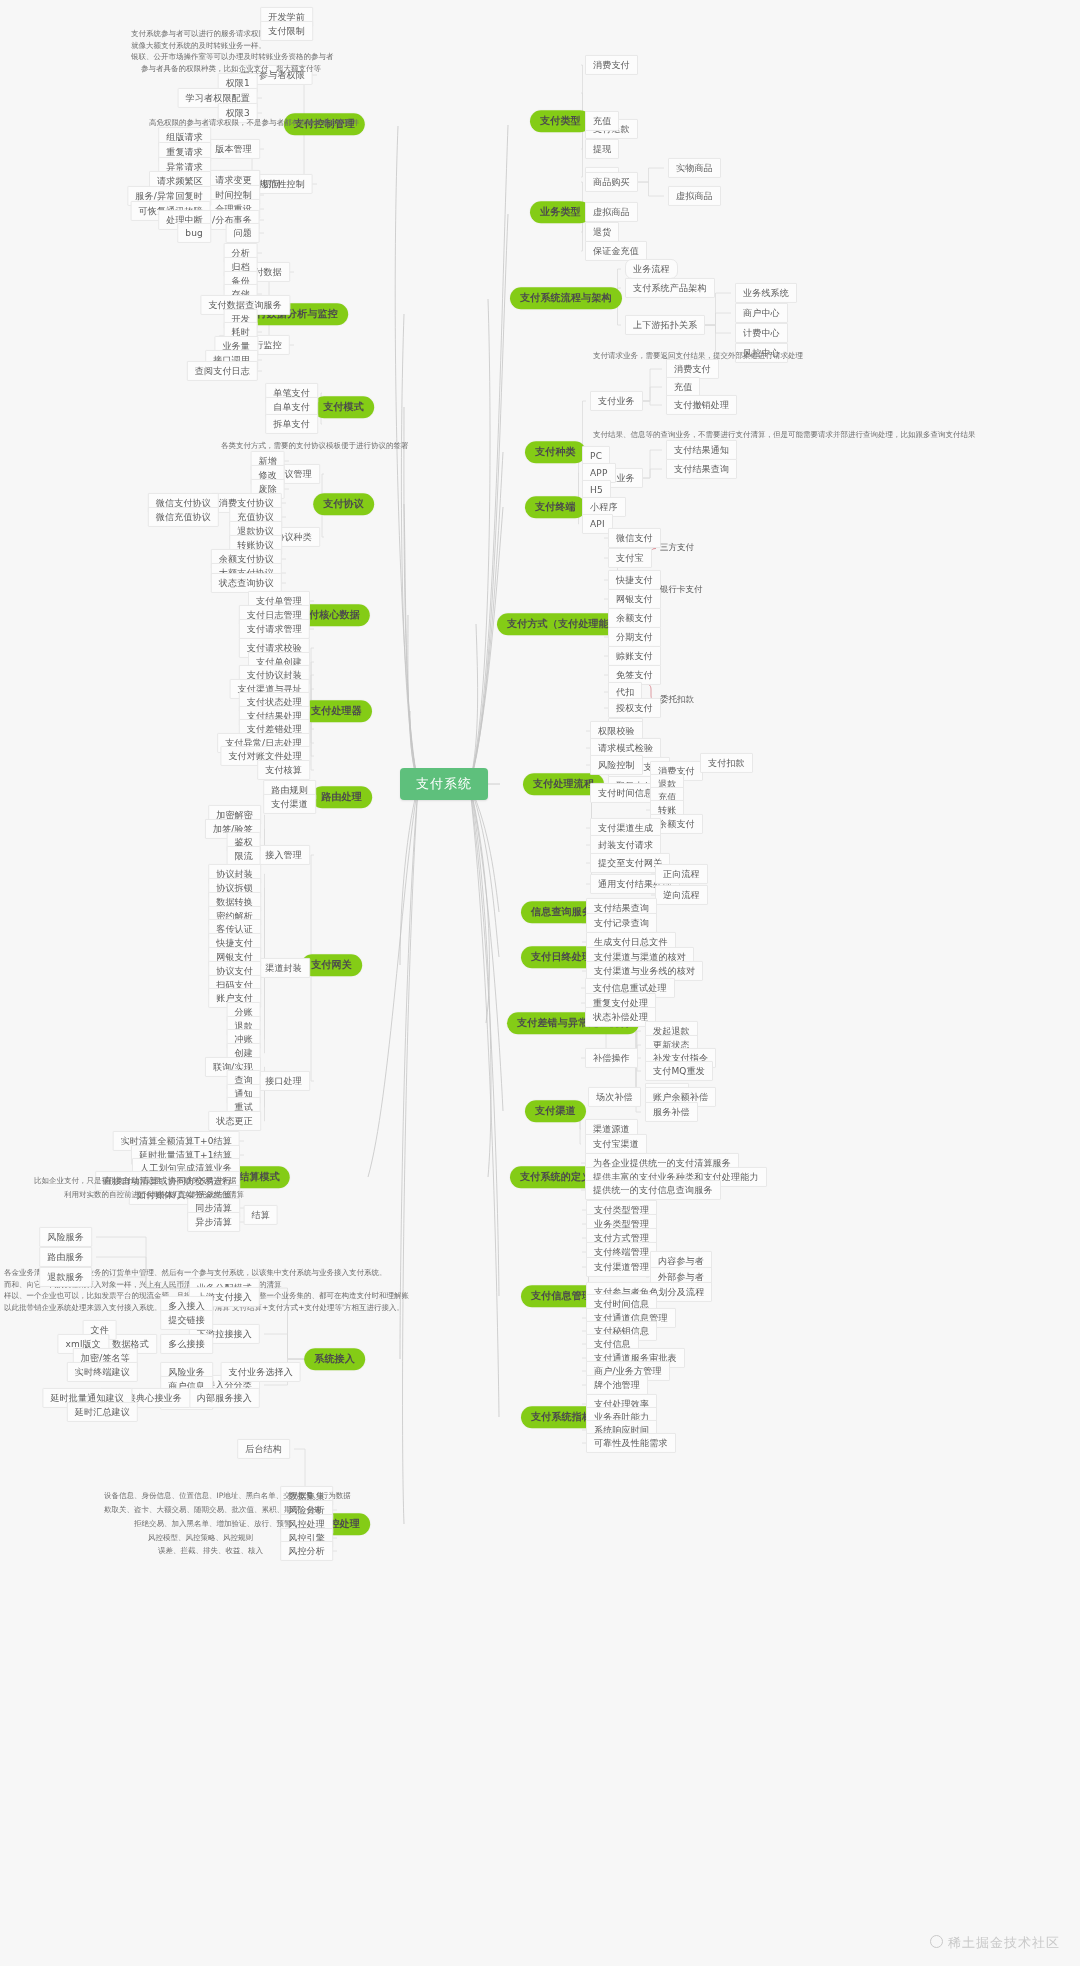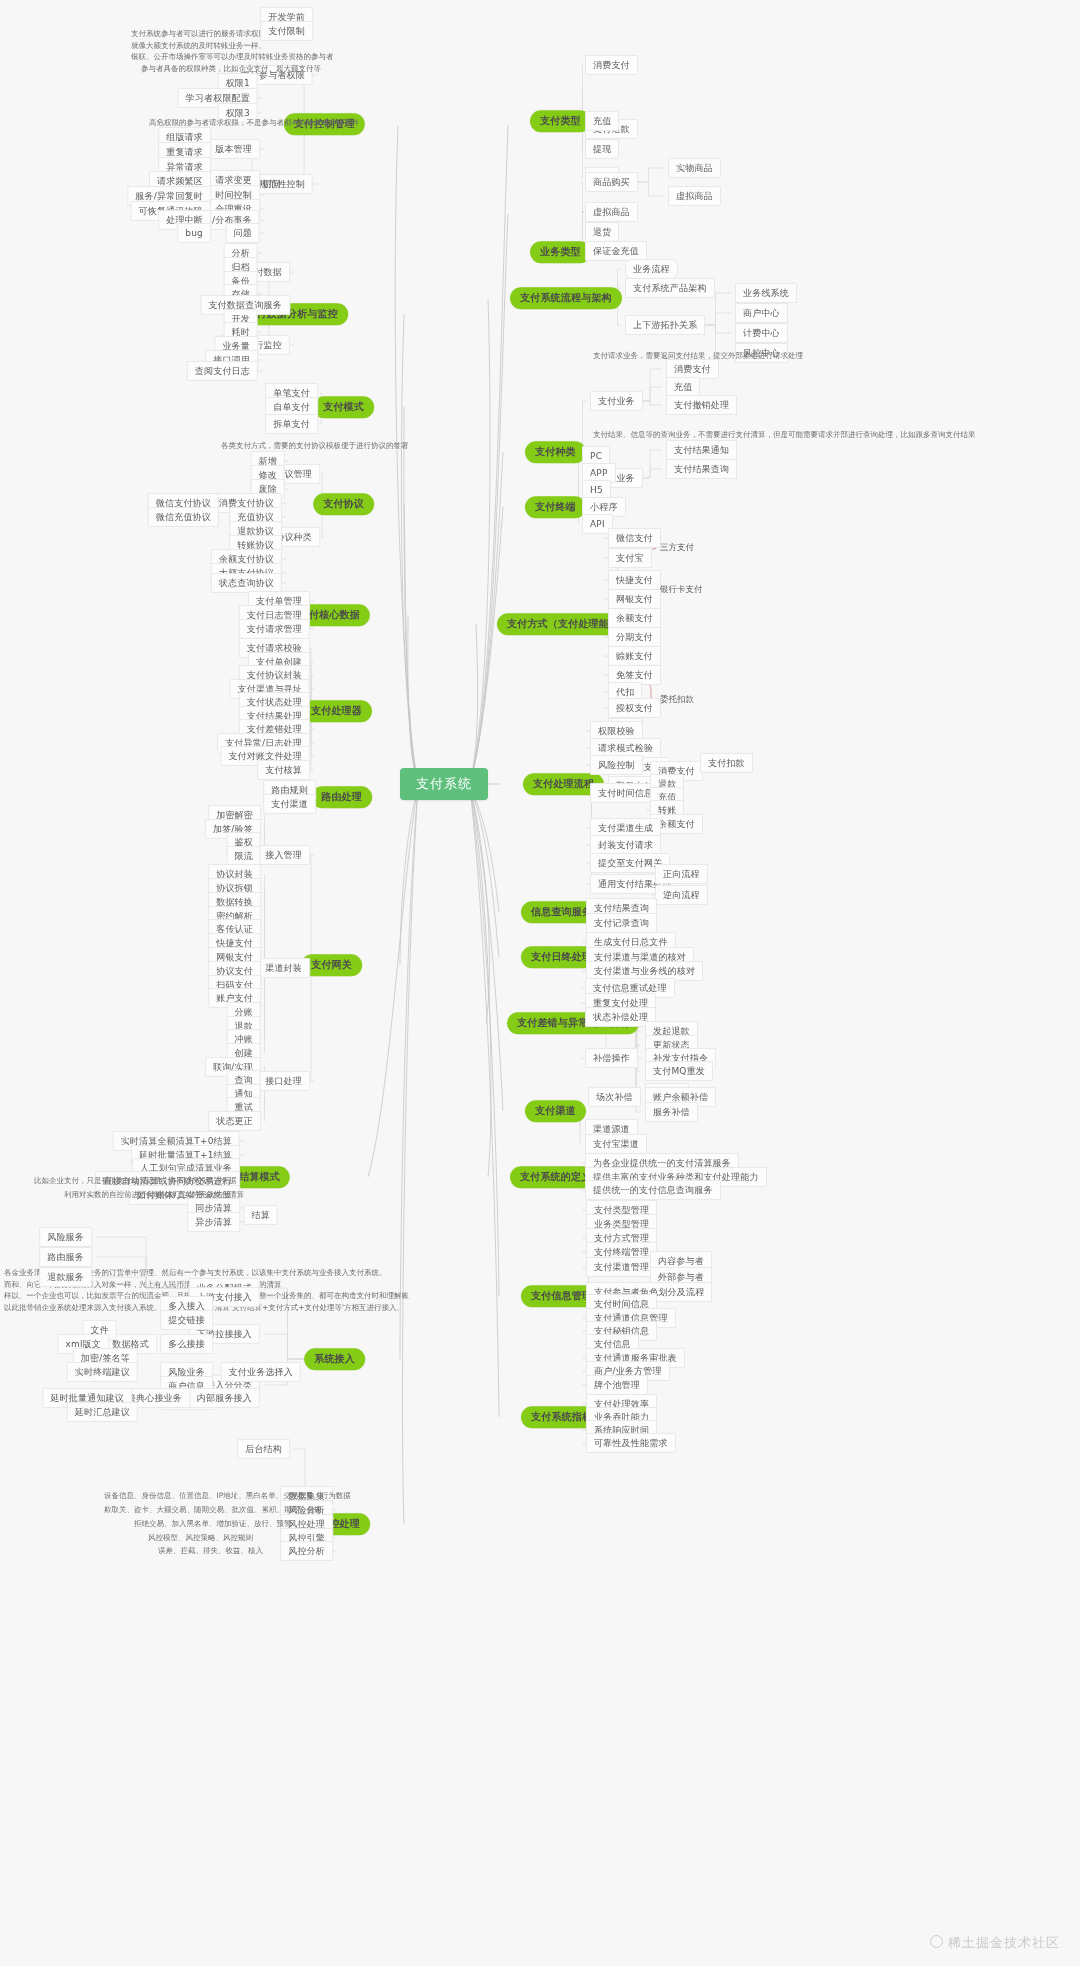--- a/index.html
+++ b/index.html
@@ -333,21 +333,21 @@
 
   <div class="root" style="left:444px;top:784px;">支付系统</div>
 
   <div id="nodes">
       <div class="node topic" style="top: 121px; left: 530px;">支付类型</div>
       <div class="node leaf" style="top: 65px; left: 585px;">消费支付</div>
       <div class="node leaf" style="top: 93px; left: 585px; margin-top: 36px;">支付退款</div>
       <div class="node leaf" style="top: 121px; left: 585px;">充值</div>
       <div class="node leaf" style="top: 149px; left: 585px;">提现</div>
       <div class="node leaf" style="top: 177px; left: 585px;">转账</div>
-      <div class="node topic" style="top: 212px; left: 530px; margin-top: 40px;">业务类型</div>
+      <div class="node topic" style="top: 212px; left: 530px;">业务类型</div>
       <div class="node leaf" style="top: 182px; left: 585px;">商品购买</div>
       <div class="node leaf" style="top: 168px; left: 668px;">实物商品</div>
       <div class="node leaf" style="top: 196px; left: 668px;">虚拟商品</div>
       <div class="node leaf" style="top: 212px; left: 585px;">虚拟商品</div>
       <div class="node leaf" style="top: 232px; left: 585px;">退货</div>
       <div class="node leaf" style="top: 251px; left: 585px;">保证金充值</div>
       <div class="node topic" style="top: 298px; left: 510px;">支付系统流程与架构</div>
       <div class="node leaf" style="top: 269px; left: 625px; border-radius: 7px;">业务流程</div>
       <div class="node leaf" style="top: 288px; left: 625px;">支付系统产品架构</div>
       <div class="node leaf" style="top: 325px; left: 625px;">上下游拓扑关系</div>

